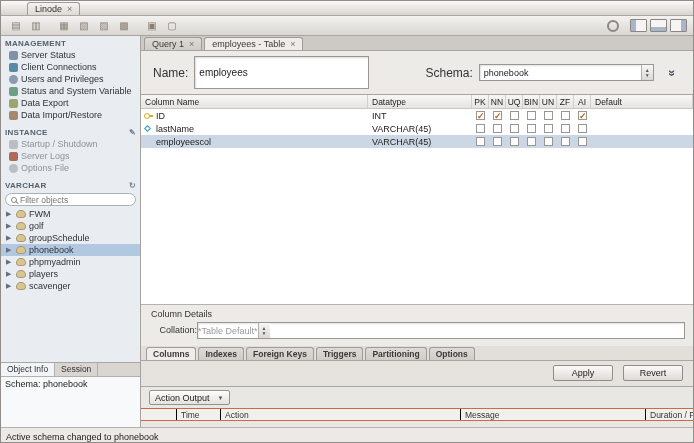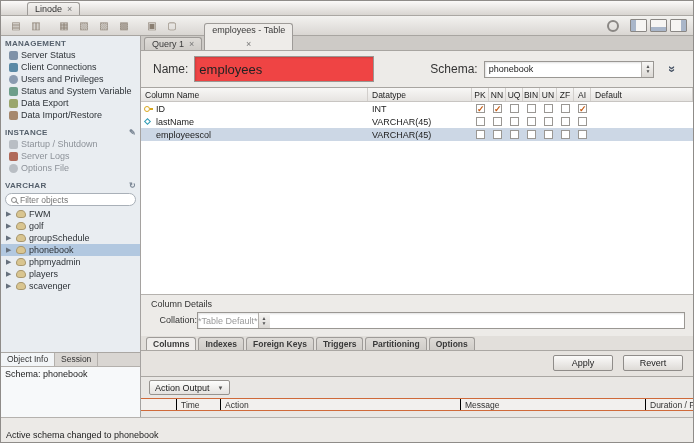--- a/index.html
+++ b/index.html
@@ -45,26 +45,26 @@
   .sidebar-bottom { border-top: 1px solid #aaa7a3; flex: none; }
   .bottom-tabs { display: flex; background: #d9d6d2; border-bottom: 1px solid #b3b0ac; }
   .bottom-tab { font-size: 8.5px; padding: 1px 6px 2px; border-right: 1px solid #b3b0ac; color: #333; }
   .bottom-tab.active { background: #f2f5f7; }
   .object-info-box { height: 50px; background: #f7f9fa; font-size: 9px; padding: 2px 4px; color: #222; }
 
   
   .main { flex: 1; display: flex; flex-direction: column; min-width: 0; min-height: 0; }
   .main-tabs { height: 15px; background: #cdcac6; border-bottom: 1px solid #a8a5a1; display: flex; align-items: flex-end; gap: 2px; padding-left: 3px; flex: none; }
   .main-tab { font-size: 9px; padding: 1px 7px; background: linear-gradient(#dedbd7,#cfccc8); border: 1px solid #9e9b98; border-bottom: none; border-radius: 3px 3px 0 0; display: flex; align-items: center; gap: 5px; color: #3a3a3a; }
-  .main-tab.active { background: #eeece9; flex-direction: column; }
+  .main-tab.active { background: #eeece9; }
 
   .editor { flex: 1; background: #edebe8; display: flex; flex-direction: column; min-height: 0; }
   .form-row { display: flex; align-items: center; gap: 6px; padding: 5px 8px 5px 12px; flex: none; }
   .form-label { font-size: 12px; color: #333; }
-  .text-input { width: 180px; height: 26px; background: #ef4444; border: 1px solid #9a9793; box-shadow: inset 1px 1px 2px rgba(0,0,0,.14); font-size: 13px; padding: 0 4px; color: #222; font-family: "Liberation Sans", sans-serif; }
+  .text-input { width: 180px; height: 33px; background: #ffffff; border: 1px solid #9a9793; box-shadow: inset 1px 1px 2px rgba(0,0,0,.14); font-size: 10px; padding: 0 4px; color: #222; font-family: "Liberation Sans", sans-serif; }
   .schema-label { margin-left: 50px; }
   .combo { width: 180px; height: 17px; background: #fff; border: 1px solid #9a9793; box-shadow: inset 1px 1px 2px rgba(0,0,0,.12); display: flex; align-items: center; font-size: 9px; }
   .combo .combo-text { flex: 1; padding: 0 4px; }
   .stepper { width: 12px; height: 100%; border-left: 1px solid #b3b0ac; background: linear-gradient(#f7f6f4,#dcd9d5); display: flex; flex-direction: column; align-items: center; justify-content: center; font-size: 5px; color: #555; line-height: 1; }
   .expand-btn { margin-left: auto; width: 26px; height: 17px; display: flex; align-items: center; justify-content: center; color: #4a5668; font-size: 12px; font-weight: bold; }
   .expand-btn span { display: inline-block; transform: rotate(90deg); }
 
   
   .grid { flex: 1; display: flex; flex-direction: column; background: #fff; border-top: 1px solid #a8a5a1; border-bottom: 1px solid #b5b2ae; min-height: 0; }
   .grid-header { display: flex; height: 14px; background: linear-gradient(#f8f7f6,#e6e4e1); border-bottom: 1px solid #c8c5c2; font-size: 8.5px; color: #222; flex: none; }
@@ -109,21 +109,21 @@
   .output-header { display: flex; height: 13px; align-items: center; background: #f2f0ee; border-top: 1px solid #cf6a3a; border-bottom: 1px solid #cf6a3a; font-size: 8.5px; color: #333; }
   .oh-cell { padding: 0 4px; border-right: 1px solid #000000; height: 100%; display: flex; align-items: center; overflow: hidden; white-space: nowrap; }
   .oh-lead { width: 36px; flex: none; }
   .oh-time { width: 44px; flex: none; }
   .oh-action { width: 240px; flex: none; }
   .oh-message { width: 185px; flex: none; }
   .oh-duration { flex: 1; border-right: none; }
   .output-pad { height: 6px; }
 
   
-  .statusbar { height: 15px; background: #eceae7; border-top: 1px solid #b5b2ae; font-size: 9px; color: #222; display: flex; align-items: flex-start; padding: 12px 5px; flex: none; }
+  .statusbar { height: 15px; background: #eceae7; border-top: 1px solid #b5b2ae; font-size: 9px; color: #222; display: flex; align-items: flex-end; padding: 0 5px; flex: none; }
 </style>
 </head>
 <body>
 
 <div class="window">
 
   <div class="titlebar">
     <div class="title-tab">
       <span>Linode</span>
       <span class="tab-close">×</span>

